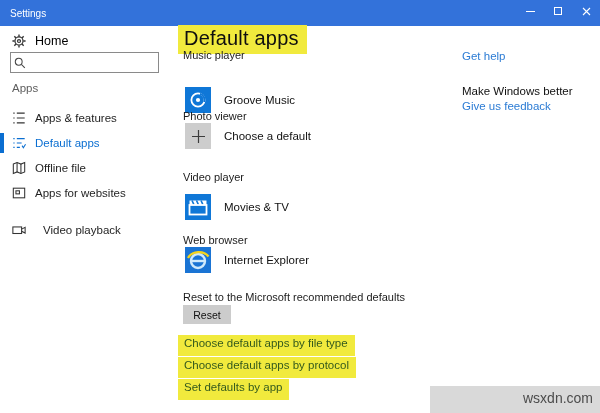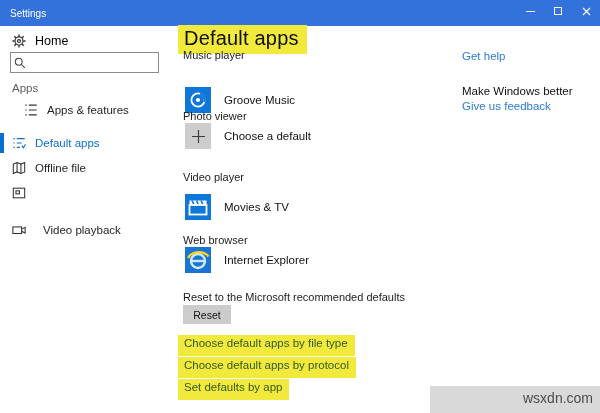--- a/index.html
+++ b/index.html
@@ -112,21 +112,21 @@
       <circle cx="5.5" cy="5.5" r="4" fill="none" stroke="#444" stroke-width="1.2"></circle>
       <path d="M8.6 8.6 L12.6 12.6" stroke="#444" stroke-width="1.2"></path>
     </svg>
   </span>
 </div>
 
 <div class="section-label">Apps</div>
 
 <div class="sel-bar"></div>
 
-<div class="nav-item" style="top:100px;padding-left:12px;">
+<div class="nav-item" style="top:108px;">
   <span class="nicon">
     <svg width="14" height="14" viewBox="0 0 16 16">
         <g stroke="#333" stroke-width="1.3" fill="none">
       <path d="M1.5 2.5 H3 M5.5 2.5 H14.5 M1.5 8 H3 M5.5 8 H14.5 M1.5 13.5 H3 M5.5 13.5 H14.5"></path>
         </g>
     </svg>
   </span>
   <span class="nlabel">Apps &amp; features</span>
 </div>
 
@@ -156,20 +156,21 @@
 
 <div class="nav-item" style="top:183px;">
   <span class="nicon">
     <svg width="14" height="14" viewBox="0 0 16 16">
         <g stroke="#333" stroke-width="1.2" fill="none">
       <rect x="1.5" y="2.5" width="13" height="11"></rect>
       <rect x="4.5" y="5.5" width="4" height="3.5"></rect>
         </g>
     </svg>
   </span>
+  <span class="nlabel">Apps for websites</span>
 </div>
 
 <div class="nav-item" style="top:220px;gap:8px;">
   <span class="nicon">
     <svg width="14" height="14" viewBox="0 0 16 16">
         <g stroke="#333" stroke-width="1.2" fill="none">
       <rect x="1" y="4.5" width="10" height="7.5"></rect>
       <path d="M11 7 L15 5 V11.5 L11 9.5"></path>
         </g>
     </svg>

